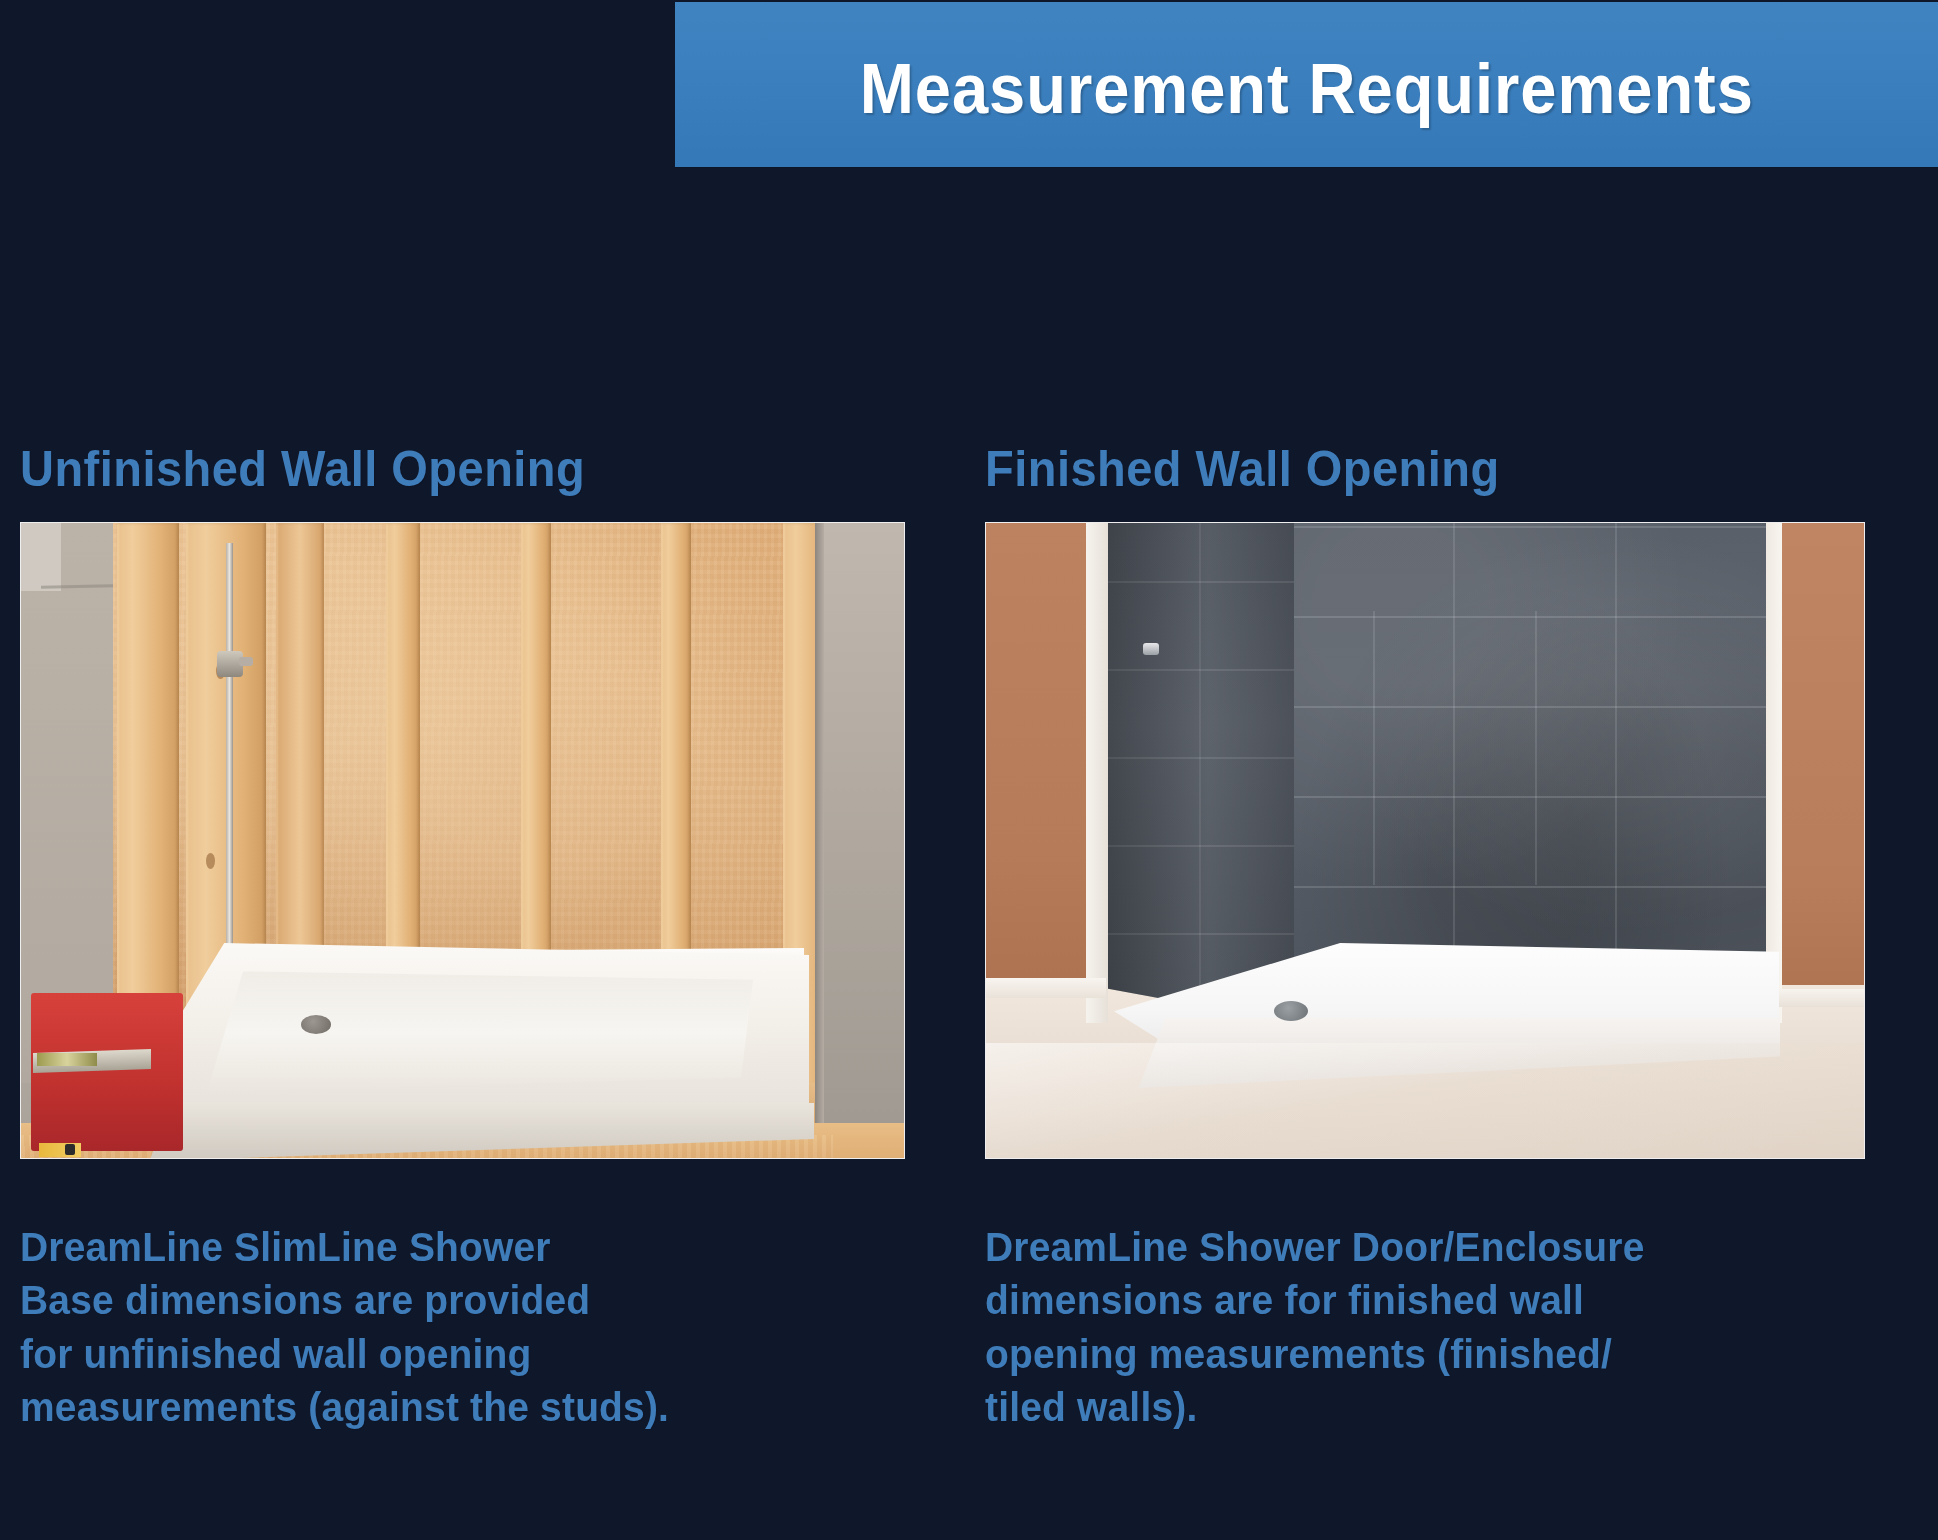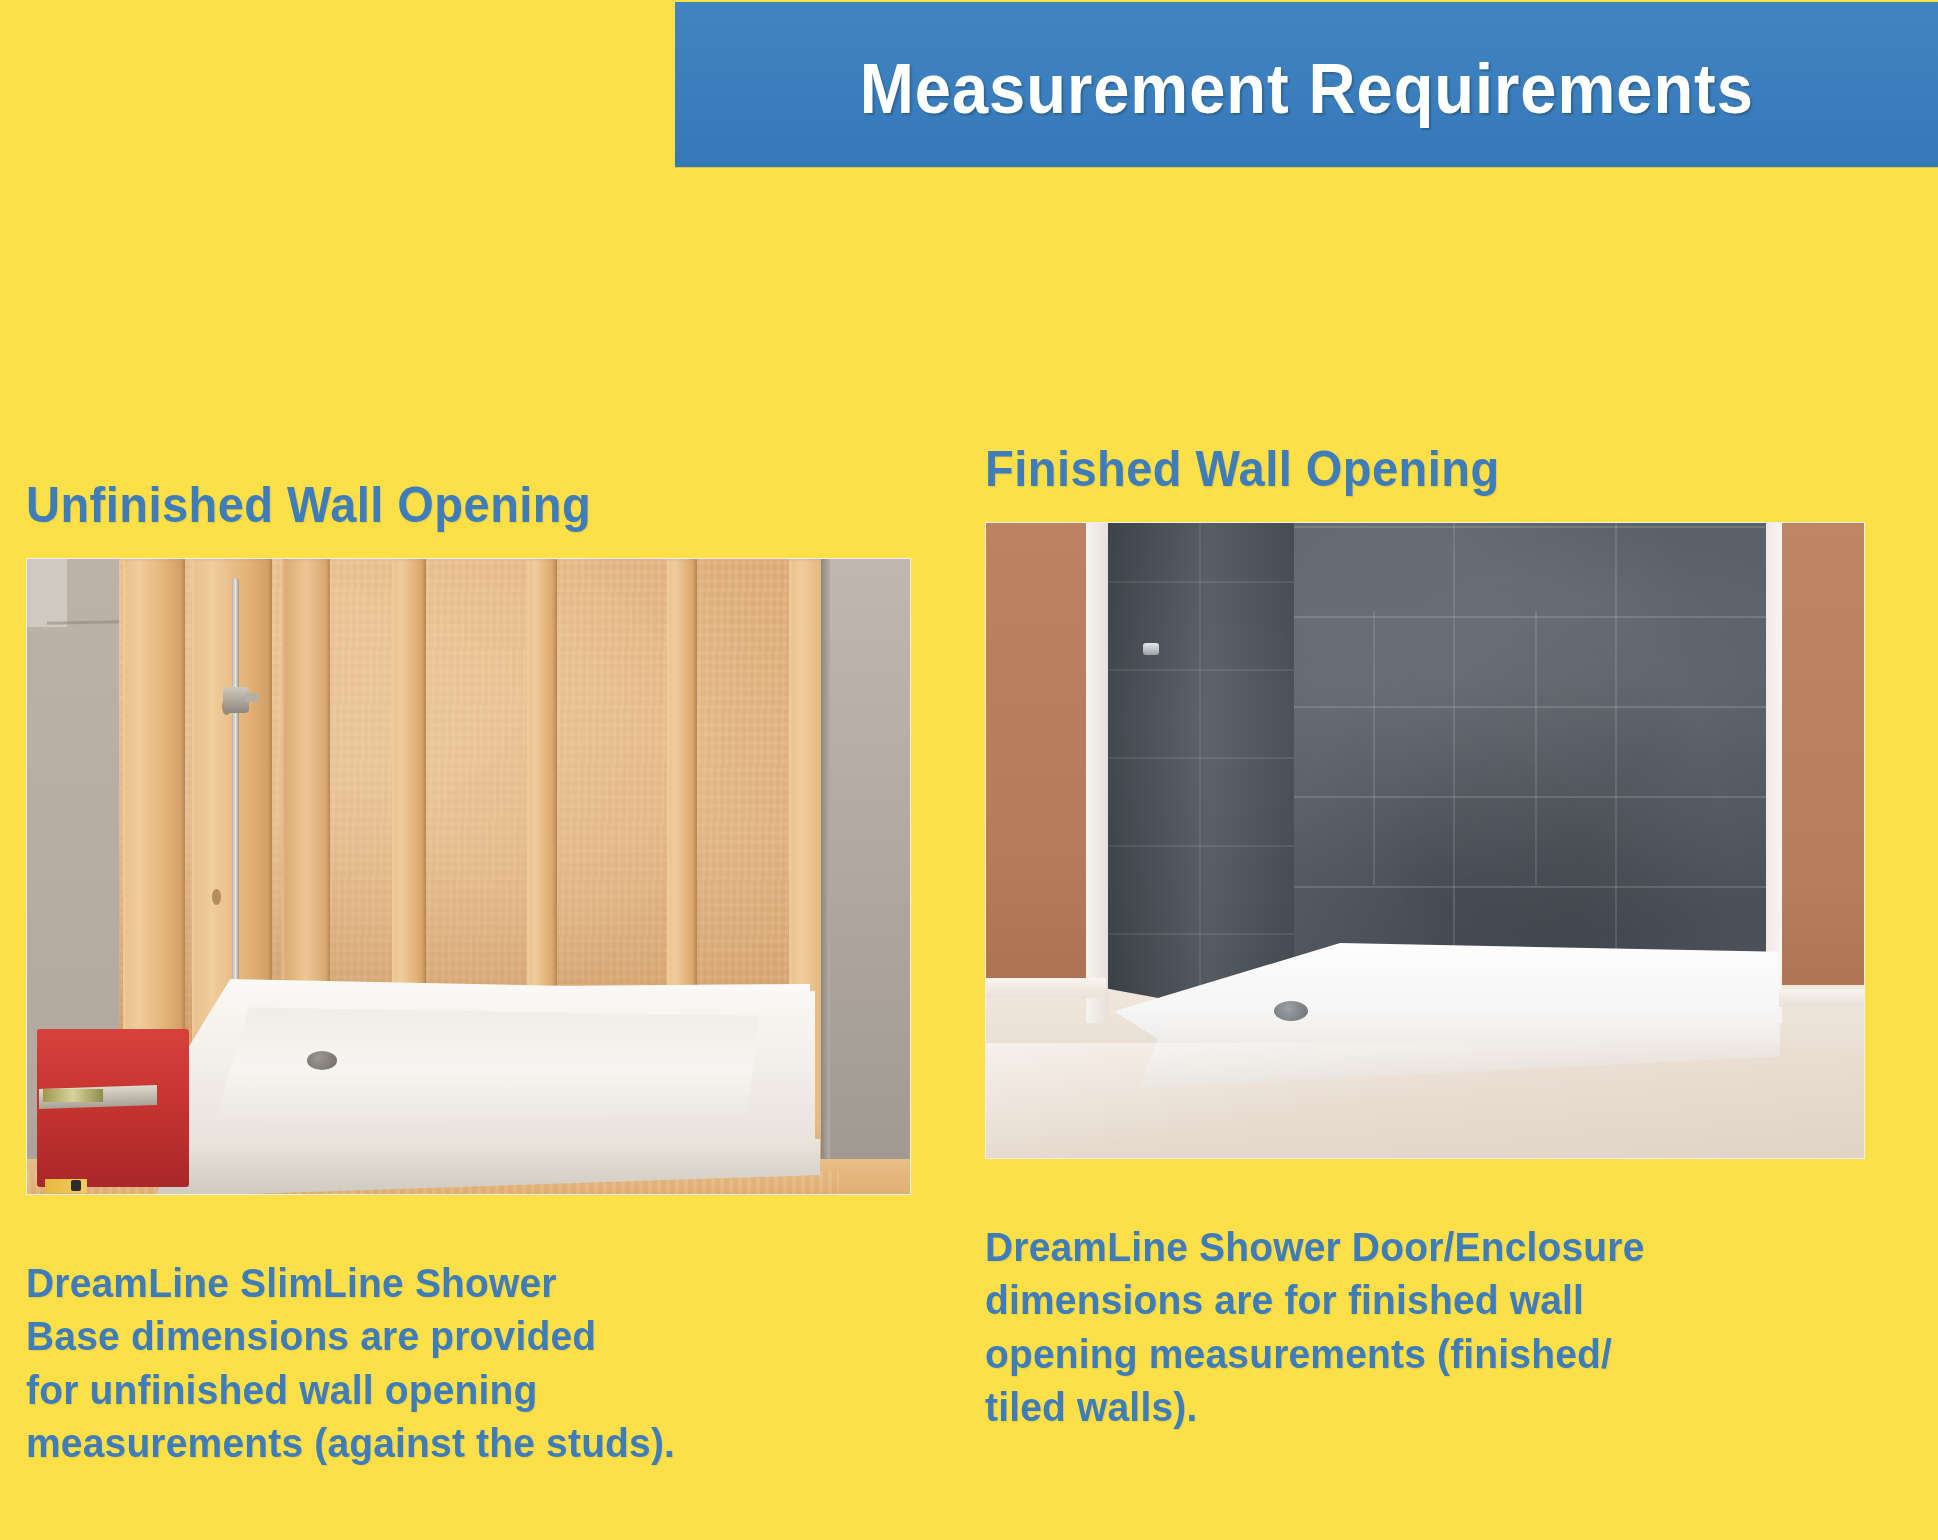--- a/index.html
+++ b/index.html
@@ -2,21 +2,21 @@
 <html><head>
 <meta charset="utf-8">
 <style>
   * { box-sizing: border-box; margin: 0; padding: 0; }
   html, body {
     width: 1938px; height: 1540px;
     background: #ffffff;
     font-family: "Liberation Sans", sans-serif;
     overflow: hidden;
   }
-  .page { position: relative; width: 1938px; height: 1540px; background:#fde047; }
+  .page { position: relative; width: 1938px; height: 1540px; background:#0f172a; }
 
   
   .banner {
     position: absolute; left: 675px; top: 2px; width: 1263px; height: 165px;
     background: linear-gradient(180deg,#4084c2 0%, #3a7ebd 55%, #3578b8 100%);
     display: flex; align-items: center; justify-content: center;
     box-shadow: 0 1px 0 rgba(0,0,0,.12);
   }
   .banner-title {
     color: #ffffff;
@@ -24,21 +24,21 @@
     font-weight: bold;
     letter-spacing: 1px;
     white-space: nowrap;
     transform: scaleX(.93);
     text-shadow: 2px 2px 2px rgba(0,0,0,.22);
     padding-top: 8px;
   }
 
   
   .col { position: absolute; top: 440px; }
-  .col-left  { left: 26px;  width: 900px; margin-top: 36px; }
+  .col-left  { left: 20px;  width: 900px; }
   .col-right { left: 985px; width: 900px; }
 
   .section-heading {
     color: #3e7cba;
     font-size: 50px;
     font-weight: bold;
     letter-spacing: .5px;
     transform: scaleX(.94);
     transform-origin: left center;
     white-space: nowrap;

